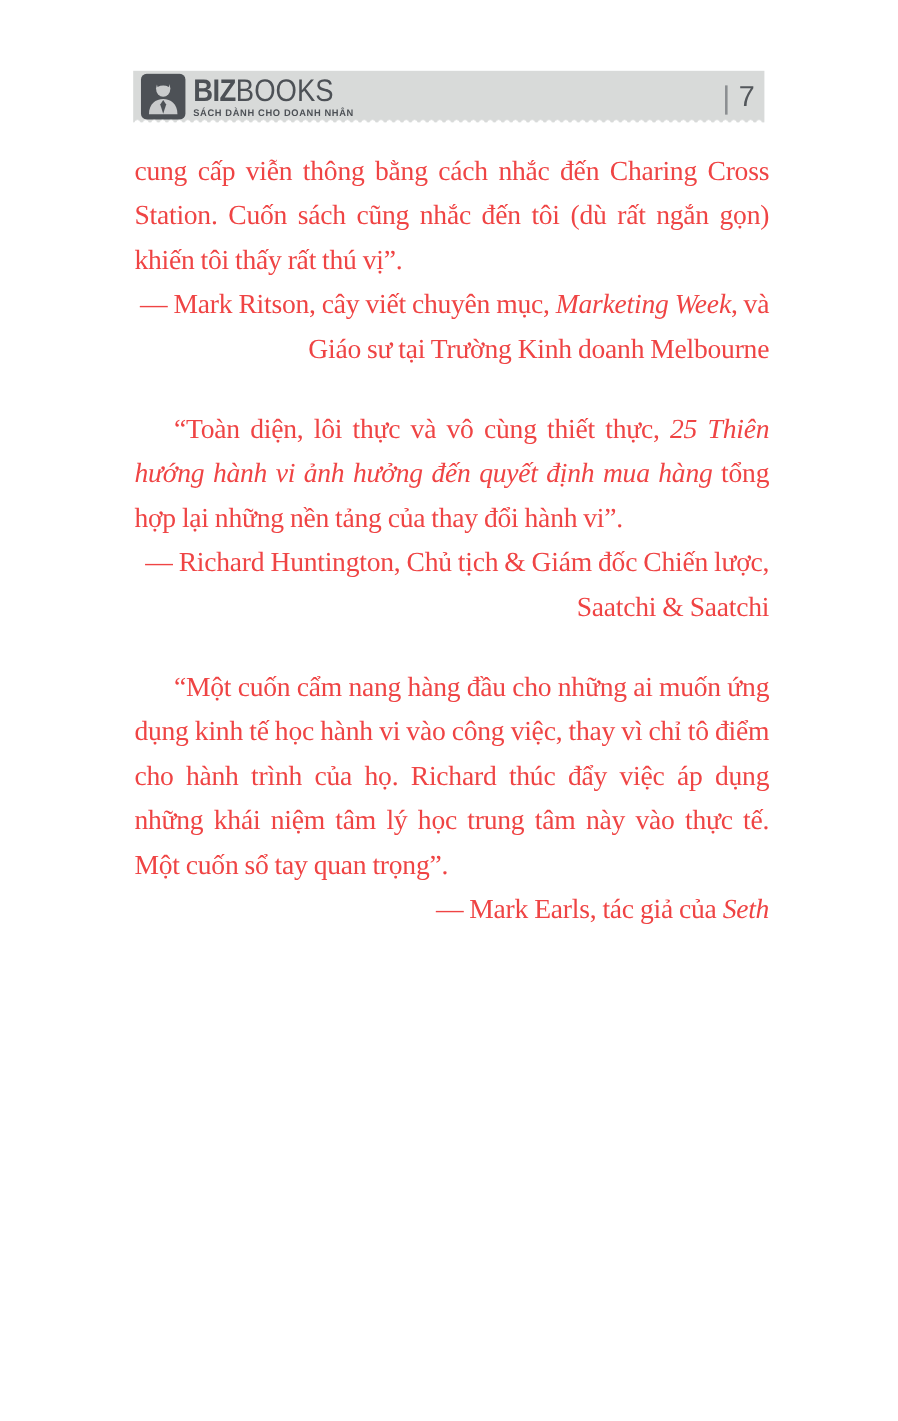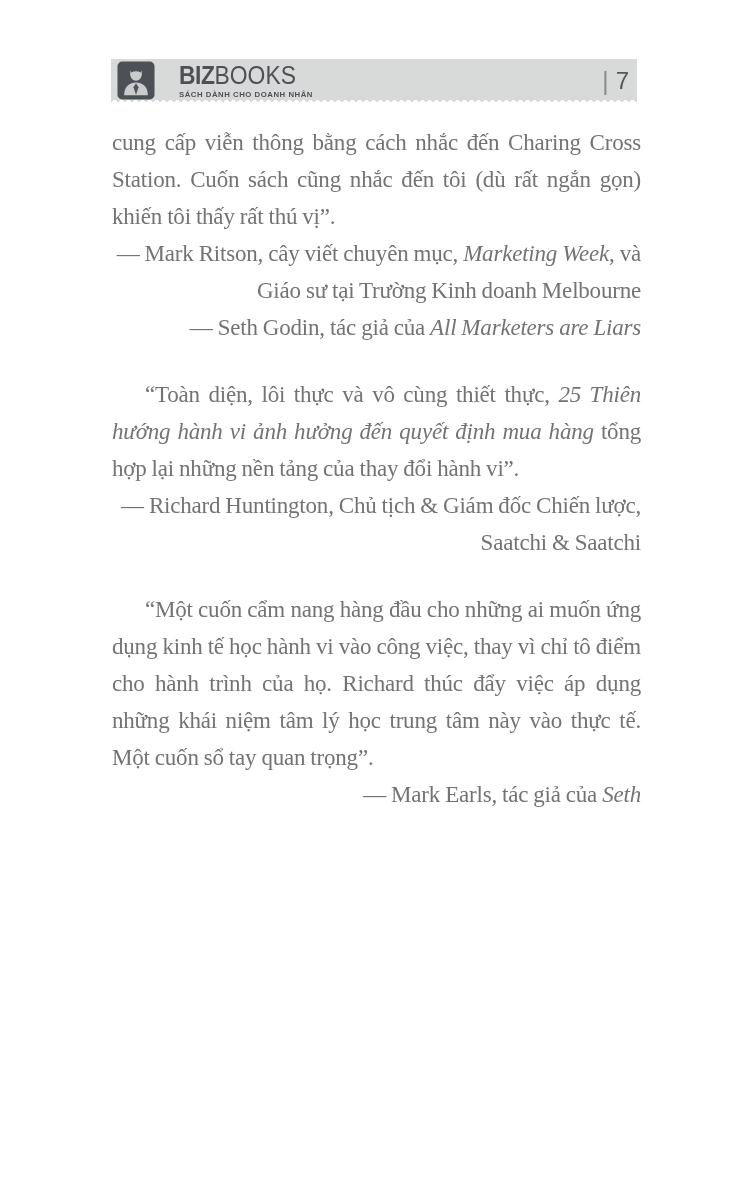--- a/index.html
+++ b/index.html
@@ -36,21 +36,21 @@
     background-image: radial-gradient(circle at 3.5px 3.5px, #ffffff 2.3px, rgba(255,255,255,0) 2.6px);
     background-size: 7px 7px;
     background-repeat: repeat-x;
   }
   .logo {
     position: absolute;
     left: 6px;
     top: 2px;
     display: flex;
     align-items: center;
-    gap: 24px;
+    gap: 6px;
   }
   .emblem { width: 38px; height: 39px; display: block; }
   .brand { display: flex; flex-direction: column; justify-content: center; }
   .brand-line {
     font-family: "Liberation Sans", sans-serif;
     font-size: 26px;
     line-height: 26px;
     color: #4d5156;
     letter-spacing: -0.5px;
     transform: scaleX(0.88);
@@ -90,21 +90,21 @@
   }
 
   
   .content {
     position: absolute;
     left: 112px;
     top: 124px;
     width: 529px;
     font-size: 23px;
     line-height: 37px;
-    color: #737373;
+    color: #ef4444;
     text-align: justify;
     letter-spacing: -0.2px;
     word-spacing: -0.5px;
   }
   p.quote { text-indent: 33px; margin-top: 30px; }
   p.quote.no-indent { text-indent: 0; margin-top: 0; }
   p.attribution { text-align: right; margin-top: 0; }
   .italic { font-style: italic; }
 </style>
 </head>
@@ -130,20 +130,19 @@
     </div>
     <div class="pagenum">
       <span class="bar">|</span>
       <span class="num">7</span>
     </div>
   </div>
 
   <div class="content">
     <p class="quote no-indent"><span>cung cấp viễn thông bằng cách nhắc đến Charing Cross Station. Cuốn sách cũng nhắc đến tôi (dù rất ngắn gọn) khiến tôi thấy rất thú vị”.</span></p>
     <p class="attribution"><span>— Mark Ritson, cây viết chuyên mục, </span><span class="italic">Marketing Week</span><span>, và Giáo sư tại Trường Kinh doanh Melbourne</span></p>
-    <p class="attribution"><span>— Seth Godin, tác giả của </span><span class="italic">All Marketers are Liars</span></p>
     <p class="quote"><span>“Toàn diện, lôi thực và vô cùng thiết thực, </span><span class="italic">25 Thiên hướng hành vi ảnh hưởng đến quyết định mua hàng</span><span> tổng hợp lại những nền tảng của thay đổi hành vi”.</span></p>
     <p class="attribution"><span>— Richard Huntington, Chủ tịch &amp; Giám đốc Chiến lược, Saatchi &amp; Saatchi</span></p>
     <p class="quote"><span>“Một cuốn cẩm nang hàng đầu cho những ai muốn ứng dụng kinh tế học hành vi vào công việc, thay vì chỉ tô điểm cho hành trình của họ. Richard thúc đẩy việc áp dụng những khái niệm tâm lý học trung tâm này vào thực tế. Một cuốn sổ tay quan trọng”.</span></p>
     <p class="attribution"><span>— Mark Earls, tác giả của </span><span class="italic">Seth</span></p>
   </div>
 
 </div>
 
 </body></html>

